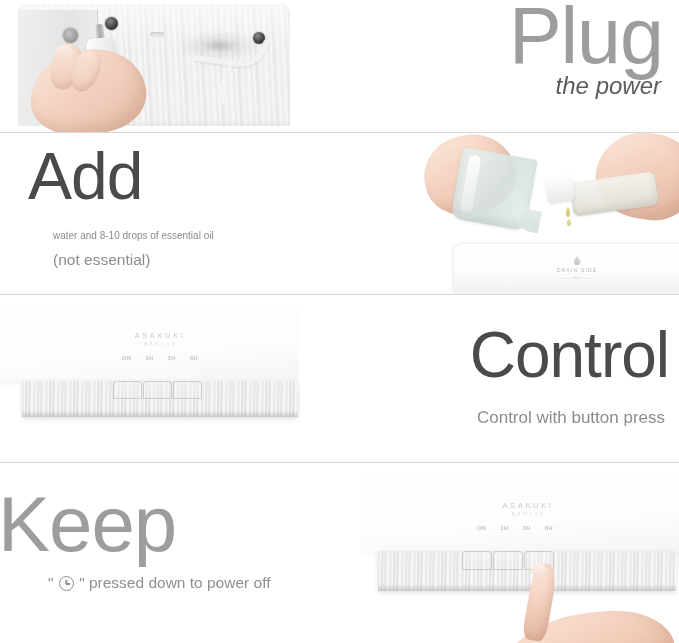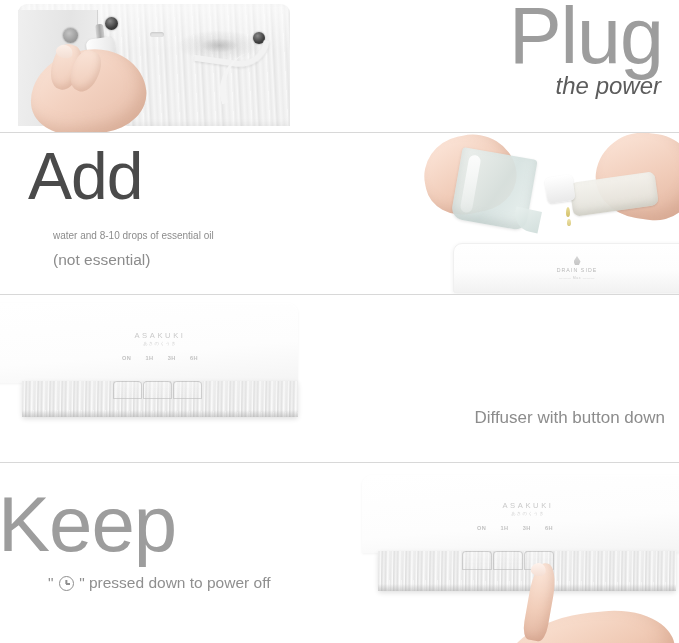--- a/index.html
+++ b/index.html
@@ -377,21 +377,22 @@
         <span class="mode-label">3H</span>
         <span class="mode-label">6H</span>
       </div>
 
       <div class="wood-base" style="left:22px; top:86px; width:276px; height:36px;"></div>
       <div class="btn-slot" style="left:113px; top:86px; width:29px; height:18px;"></div>
       <div class="btn-slot" style="left:143px; top:86px; width:29px; height:18px;"></div>
       <div class="btn-slot" style="left:173px; top:86px; width:29px; height:18px;"></div>
     </div>
 
-    <div class="subline mid" style="right:14px; top:112px; font-size:17px;">Diffuser with button down</div>
+    <div class="headline dark" style="right:10px; top:28px; font-size:64px;">Control</div>
+    <div class="subline mid" style="right:14px; top:112px; font-size:17px;">Control with button press</div>
   </div>
   <div class="divider" style="top:462px;"></div>
 
   <div class="section" id="sec-keep">
 
     <div class="diffuser">
       <div class="top-shell" style="left:362px; top:12px; width:320px; height:78px; border-radius:10px 0 0 0;"></div>
 
       <div class="brand" style="left:478px; top:38px; width:100px;">
         <div class="brand-name">ASAKUKI</div>

